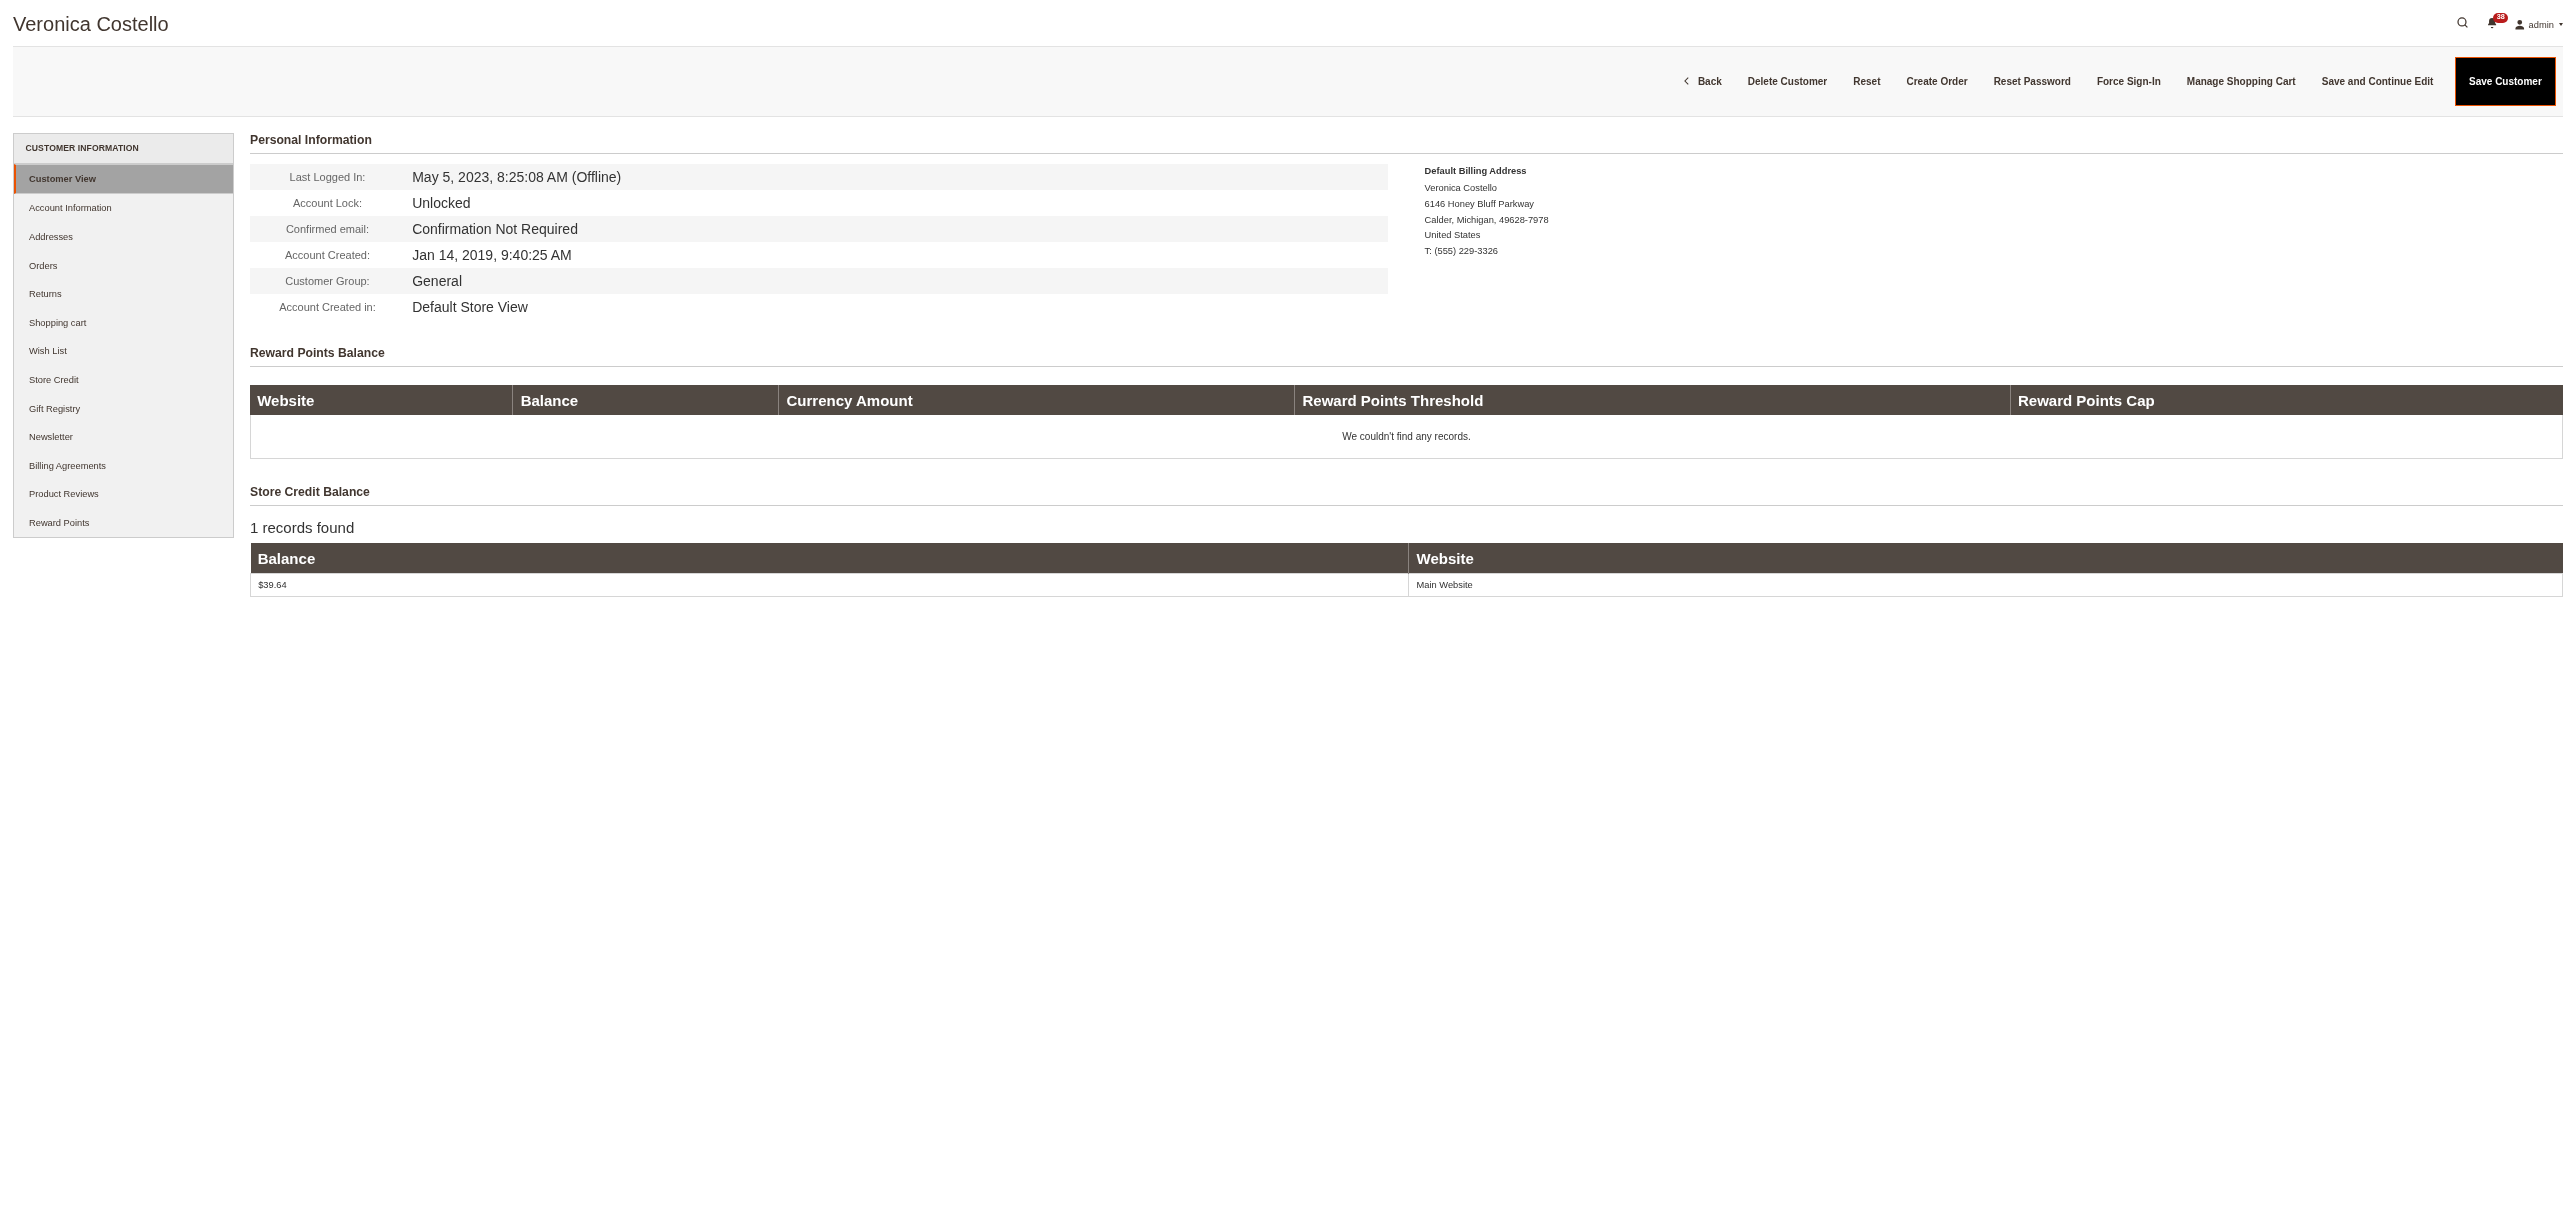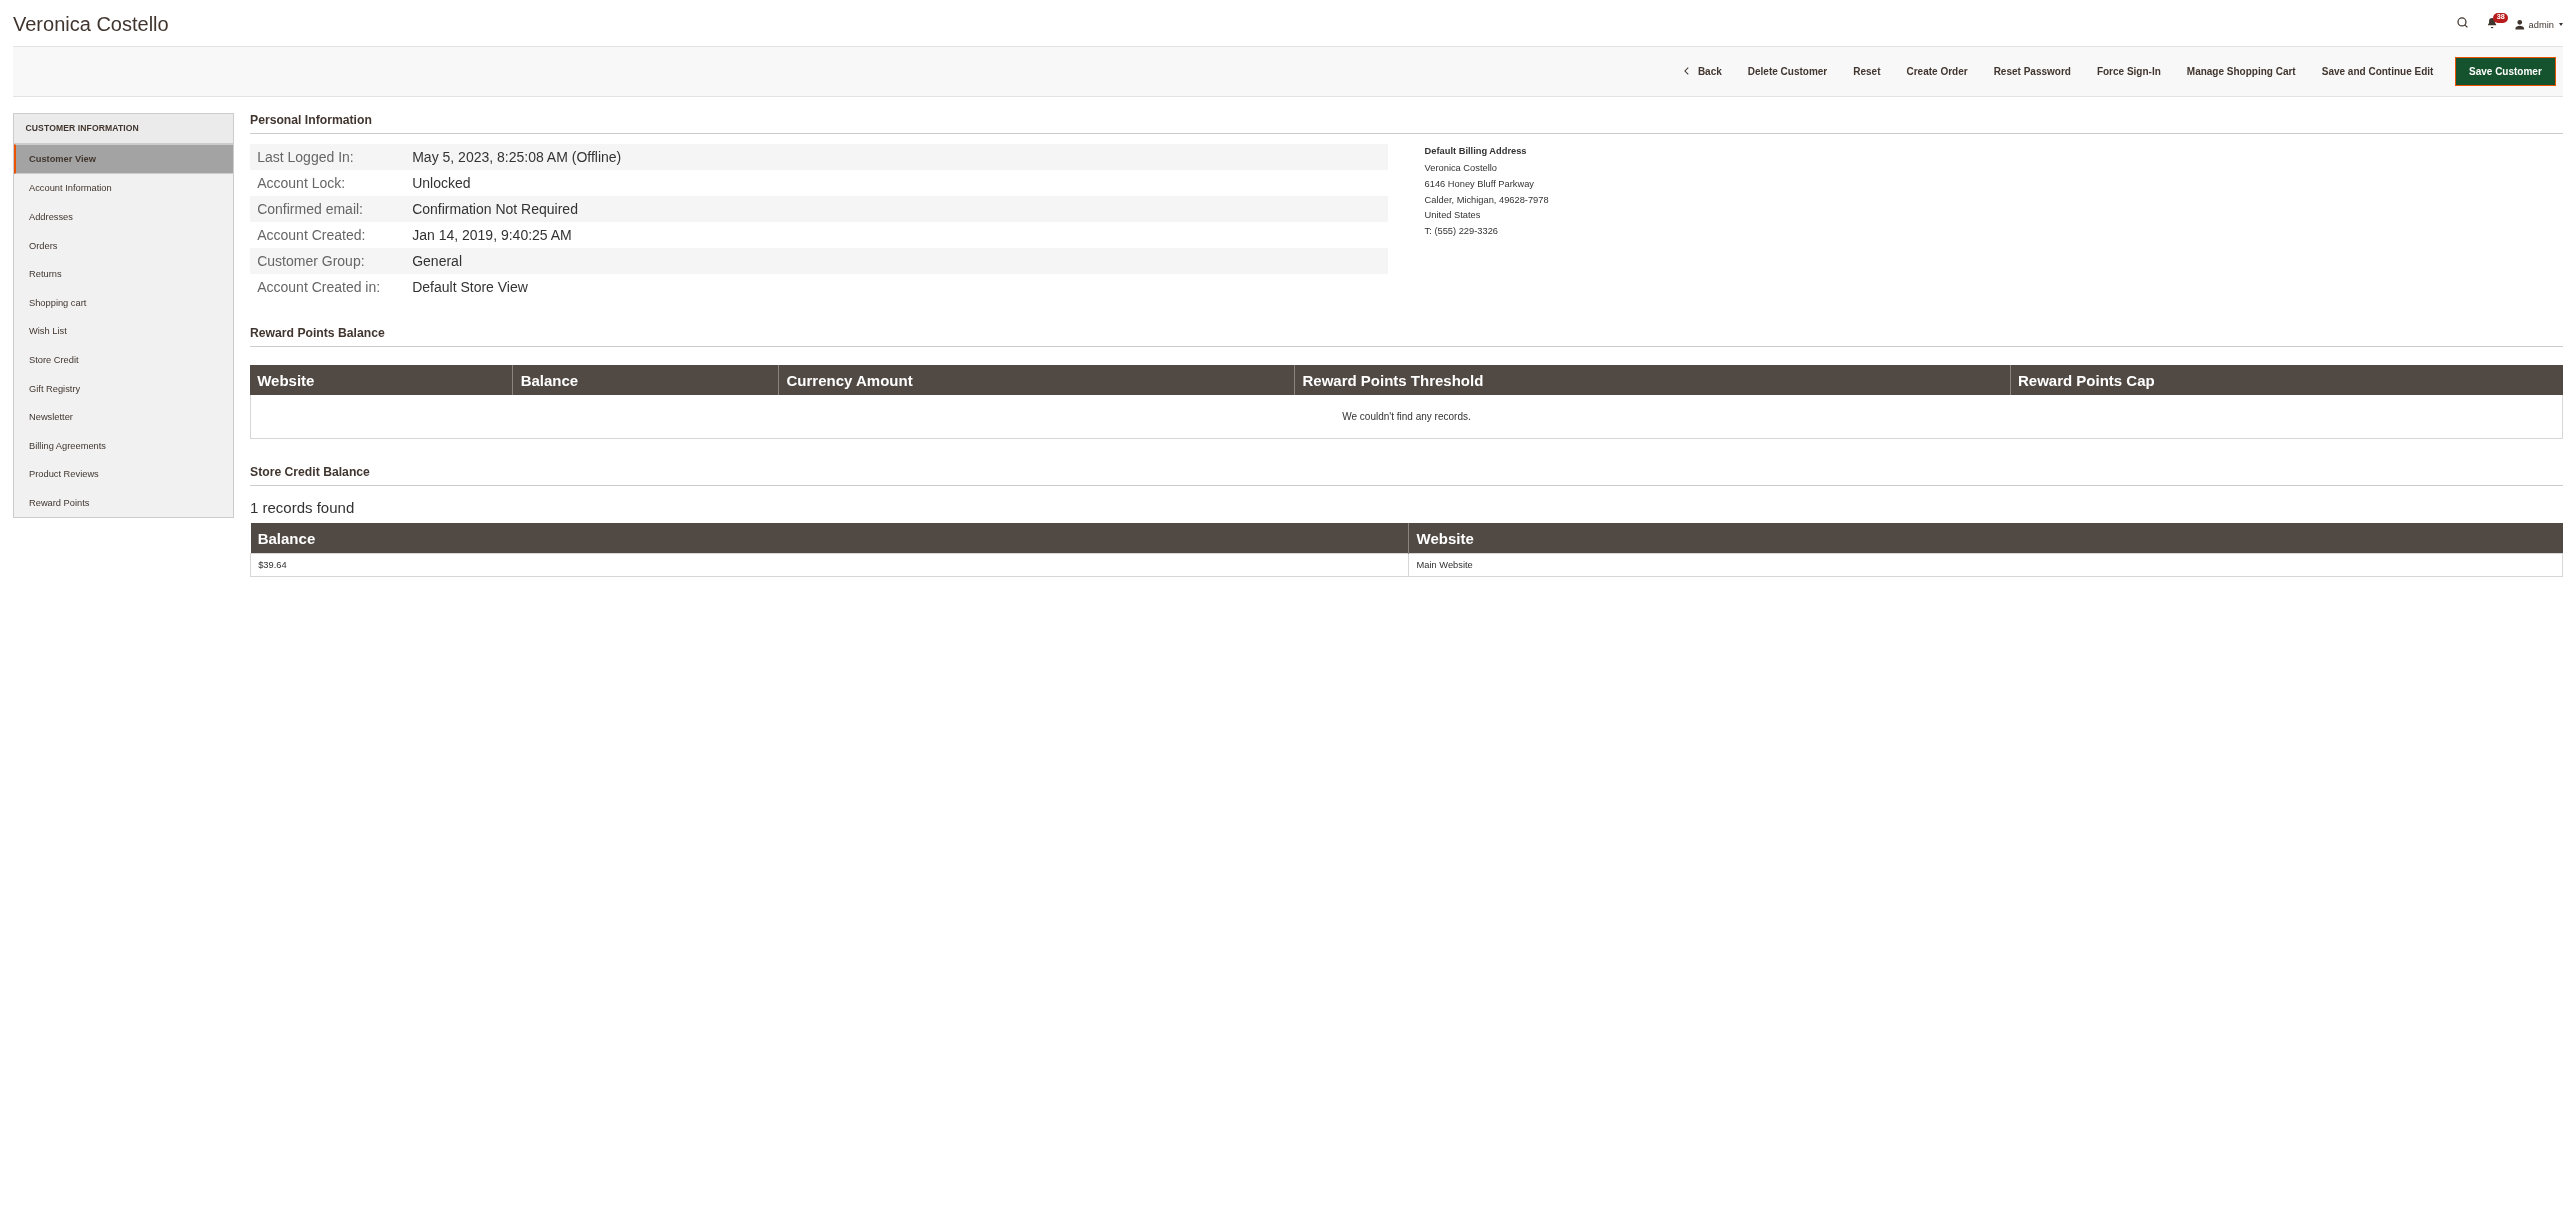--- a/index.html
+++ b/index.html
@@ -60,25 +60,25 @@
   font-size: 10px;
   font-weight: 600;
   padding: 6.5px 13px;
   cursor: pointer;
   white-space: nowrap;
   display: inline-flex;
   align-items: flex-start;
   gap: 5.8px;
 }
 .action-primary {
-  background: #14532d;
+  background: #000000;
   color: #fff;
   font-size: 10px;
   font-weight: 600;
-  padding: 8px 13px;
+  padding: 18px 13px;
   cursor: pointer;
   border: 0.7px solid #eb5202;
   margin-left: 8.6px;
 }
 
 .layout {
   display: flex;
   gap: 16px;
   padding: 16px 13px 29px 13px;
   align-items: flex-start;
@@ -118,21 +118,21 @@
   font-weight: 600;
   color: #41362f;
   padding-bottom: 5.8px;
   border-bottom: 0.7px solid #ccc;
   margin-bottom: 10px;
 }
 .section { margin-bottom: 26px; }
 .two-col { display: flex; gap: 29px; align-items: flex-start; }
 .info-table { flex: 1; border-collapse: collapse; width: 56%; }
 .info-table tr:nth-child(odd) { background: #f5f5f5; }
-.info-table th { text-align: left; font-weight: 400; color: #666; padding: 5px 7.2px; width: 155px; font-size: 14px; margin-top: 44px;}
+.info-table th { text-align: center; font-weight: 400; color: #666; padding: 5px 7.2px; width: 155px; font-size: 11px; margin-top: 44px;}
 .info-table td { padding: 5px 7.2px; color: #333; font-size: 14px;}
 .address-block { flex: 1; font-size: 9.3px; color: #333; line-height: 1.7; margin-left: 7.2px;}
 .addr-title { font-weight: 700; margin-bottom: 1.4px; color: #333;}
 
 table.grid { width: 100%; border-collapse: collapse; margin-top: 0;}
 table.grid thead th {
   background: #514943;
   color: #fff;
   font-size: 15px;
   font-weight: 600;

